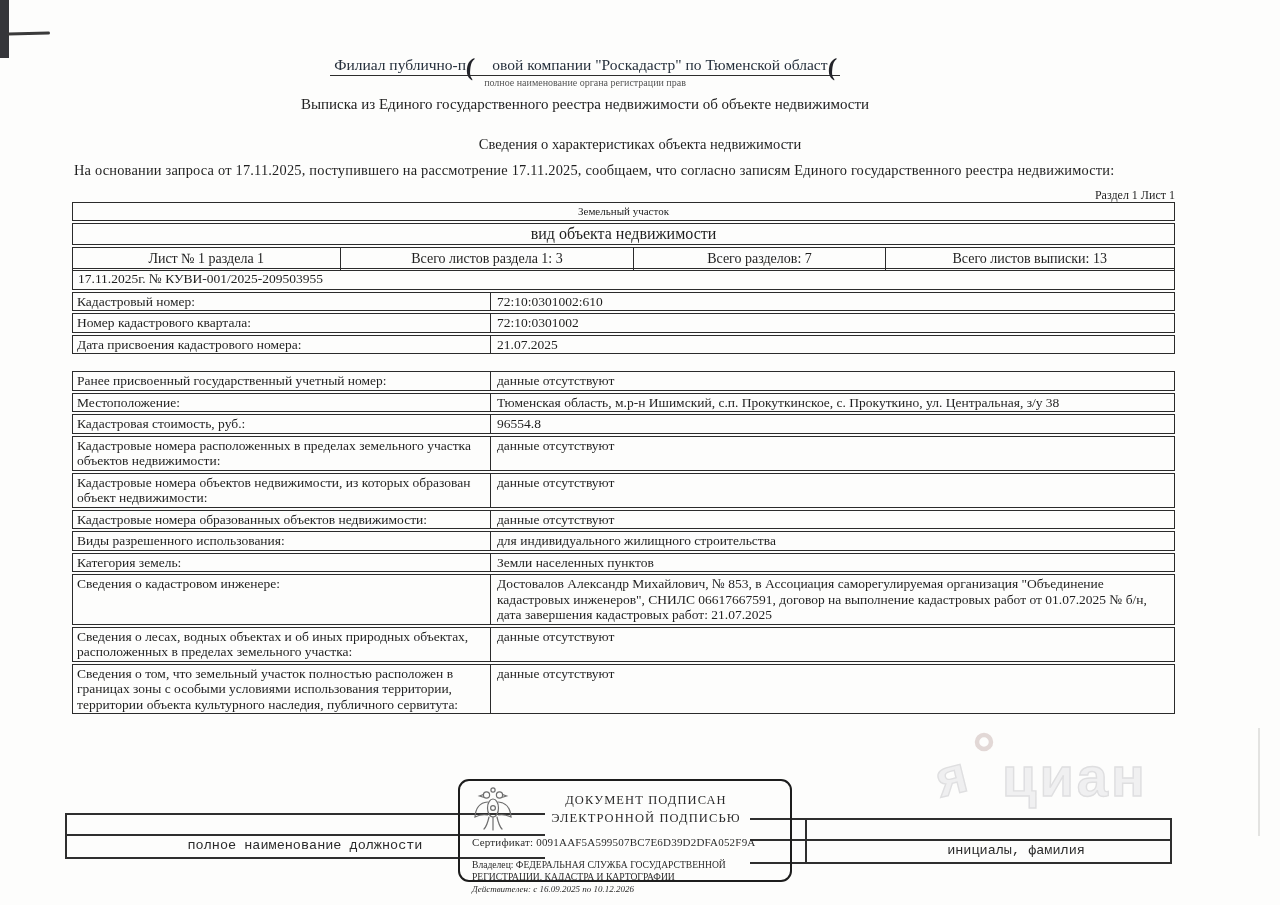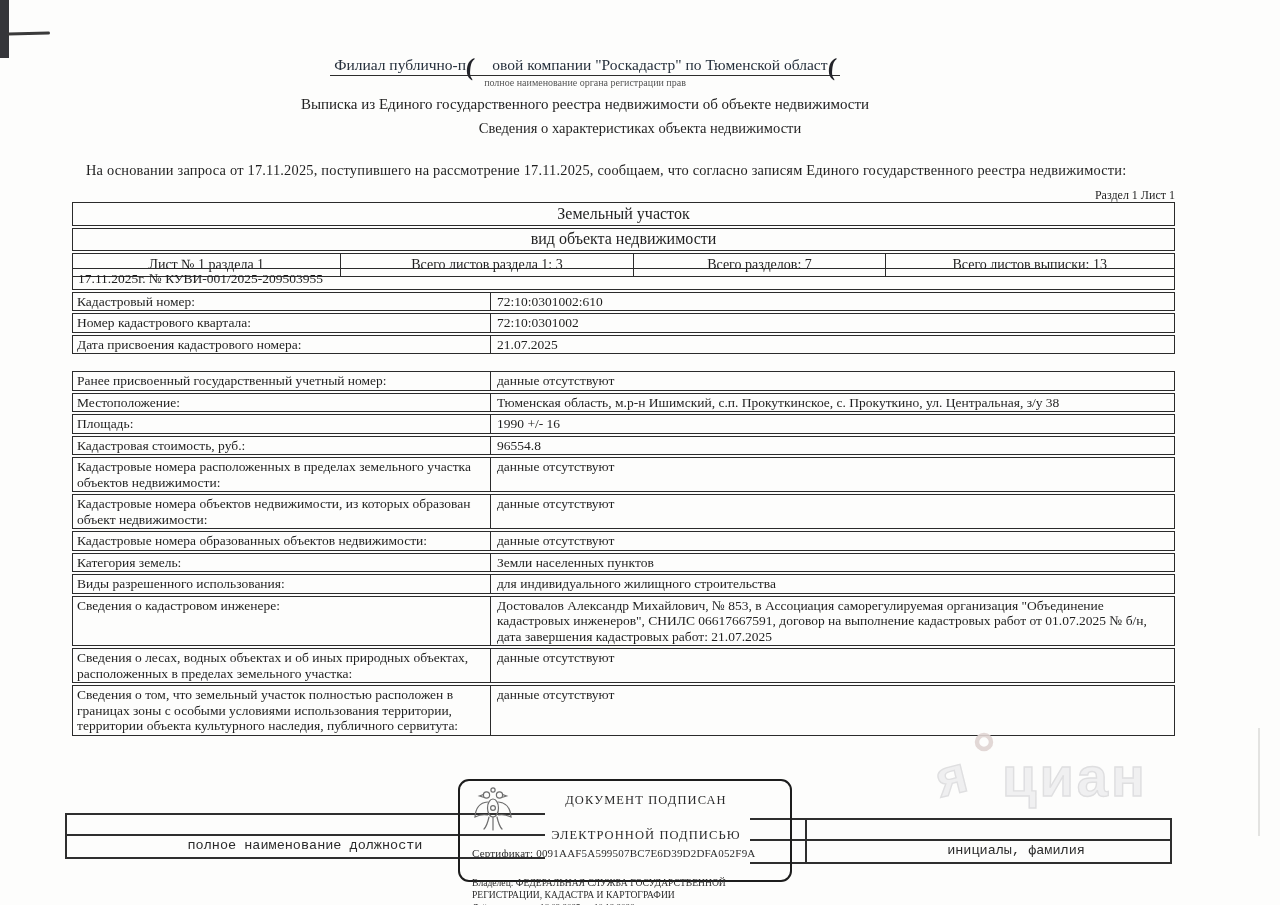--- a/index.html
+++ b/index.html
@@ -16,33 +16,33 @@
   .scan-line{left:1258px;top:728px;width:2px;height:108px;background:#e3e3e1;}
 
   
   .header{top:56px;left:585px;transform:translateX(-50%);width:1040px;text-align:center;}
   .org-line{font-size:15.5px;display:inline-block;border-bottom:1.2px solid #2d2d2d;padding:0 4px 1px 4px;color:#26303c;white-space:nowrap;}
   .ink-mark{font-weight:bold;font-size:25px;line-height:0;vertical-align:-5px;display:inline-block;transform:rotate(6deg);color:#23242a;}
   .ink-mark.gap{margin-right:18px;}
   .org-caption{font-size:10px;color:#555;margin-top:1px;}
   .doc-title{font-size:15px;margin-top:8px;color:#222;}
 
-  .section-title{top:120px;left:0;width:1280px;text-align:center;font-size:14.5px;}
-  .intro{top:162px;left:86px;width:1130px;font-size:14.4px;letter-spacing:.2px;}
+  .section-title{top:136px;left:0;width:1280px;text-align:center;font-size:14.5px;}
+  .intro{top:162px;left:74px;width:1130px;font-size:14.4px;letter-spacing:.2px;}
   .razdel{top:188px;left:72px;width:1103px;text-align:right;font-size:12px;}
 
   
   .tbl{left:72px;width:1103px;}
   .tblA{top:202px;}
   .tblB{top:268px;}
   .tblC{top:371px;}
   .rowbox{border:1.5px solid #2b2b2b;margin-bottom:2px;background:transparent;
           font-size:13.5px;line-height:1.15;display:flex;box-sizing:border-box;}
   .rowbox.center{justify-content:center;text-align:center;padding:1px 0;}
-  .rowbox.obj{font-size:16px;padding:2px 0;}
+  .rowbox.obj{font-size:11px;padding:2px 0;}
   .rowbox.cap{font-size:16px;padding:1px 0;}
   .cols{padding:0;}
   .cols .c{text-align:center;padding:3px 0;box-sizing:border-box;font-size:14px;}
   .cols .c1{width:24.3%;border-right:1.5px solid #2b2b2b;}
   .cols .c2{width:26.7%;border-right:1.5px solid #2b2b2b;}
   .cols .c3{width:22.8%;border-right:1.5px solid #2b2b2b;}
   .cols .c4{flex:1;}
   .single{padding:2px 5px;}
   .lab{width:409px;min-width:409px;border-right:1.5px solid #2b2b2b;padding:1px 4px;box-sizing:content-box;}
   .val{flex:1;padding:1px 6px;}
@@ -55,23 +55,23 @@
   .vline{width:1.6px;background:#2e2e2e;}
   .sig-label{font-size:13.5px;text-align:center;color:#2a2a2a;font-family:Liberation Mono, monospace;}
 
   
   .stamp{top:779px;left:458px;width:334px;height:103px;border:2px solid #1d1d1d;border-radius:11px;
          box-sizing:border-box;padding:4px 12px 0 12px;z-index:5;color:#2b2b2b;}
   .stamp-top{display:flex;align-items:flex-start;}
   .stamp-emblem{width:42px;height:46px;flex:0 0 42px;margin-top:1px;}
   .stamp-titles{flex:1;text-align:center;}
   .stamp-t1{font-size:12.5px;letter-spacing:1.1px;margin-top:8px;}
-  .stamp-t2{font-size:12.5px;letter-spacing:1.1px;margin-top:20px;}
+  .stamp-t2{font-size:12.5px;letter-spacing:1.1px;margin-top:3px;}
   .stamp-small{font-size:11px;margin-top:4px;letter-spacing:.2px;}
-  .stamp-owner{font-size:9.6px;margin-top:18px;}
+  .stamp-owner{font-size:9.6px;margin-top:11px;}
   .stamp-owner2{font-size:9.6px;margin-top:1px;}
   .stamp-valid{font-size:9px;font-style:italic;margin-top:2px;}
 </style>
 </head>
 <body>
 
 <div class="abs ink-bar"></div>
 <div class="abs ink-dash"></div>
 <div class="abs scan-line"></div>
 
@@ -123,46 +123,42 @@
 <div class="abs tbl tblC">
   <div class="rowbox">
     <div class="lab">Ранее присвоенный государственный учетный номер:</div>
     <div class="val">данные отсутствуют</div>
   </div>
   <div class="rowbox">
     <div class="lab">Местоположение:</div>
     <div class="val">Тюменская область, м.р-н Ишимский, с.п. Прокуткинское, с. Прокуткино, ул. Центральная, з/у 38</div>
   </div>
   <div class="rowbox">
-    <div class="lab">Площадь:</div>
-    <div class="val">1990 +/- 16</div>
-  </div>
-  <div class="rowbox">
     <div class="lab">Кадастровая стоимость, руб.:</div>
     <div class="val">96554.8</div>
   </div>
   <div class="rowbox">
     <div class="lab">Кадастровые номера расположенных в пределах земельного участка объектов недвижимости:</div>
     <div class="val">данные отсутствуют</div>
   </div>
   <div class="rowbox">
     <div class="lab">Кадастровые номера объектов недвижимости, из которых образован объект недвижимости:</div>
     <div class="val">данные отсутствуют</div>
   </div>
   <div class="rowbox">
     <div class="lab">Кадастровые номера образованных объектов недвижимости:</div>
     <div class="val">данные отсутствуют</div>
   </div>
   <div class="rowbox">
+    <div class="lab">Виды разрешенного использования:</div>
+    <div class="val">для индивидуального жилищного строительства</div>
+  </div>
+  <div class="rowbox">
     <div class="lab">Категория земель:</div>
     <div class="val">Земли населенных пунктов</div>
-  </div>
-  <div class="rowbox">
-    <div class="lab">Виды разрешенного использования:</div>
-    <div class="val">для индивидуального жилищного строительства</div>
   </div>
   <div class="rowbox">
     <div class="lab">Сведения о кадастровом инженере:</div>
     <div class="val">Достовалов Александр Михайлович, № 853, в Ассоциация саморегулируемая организация "Объединение кадастровых инженеров", СНИЛС 06617667591, договор на выполнение кадастровых работ от 01.07.2025 № б/н, дата завершения кадастровых работ: 21.07.2025</div>
   </div>
   <div class="rowbox">
     <div class="lab">Сведения о лесах, водных объектах и об иных природных объектах, расположенных в пределах земельного участка:</div>
     <div class="val">данные отсутствуют</div>
   </div>
   <div class="rowbox">

